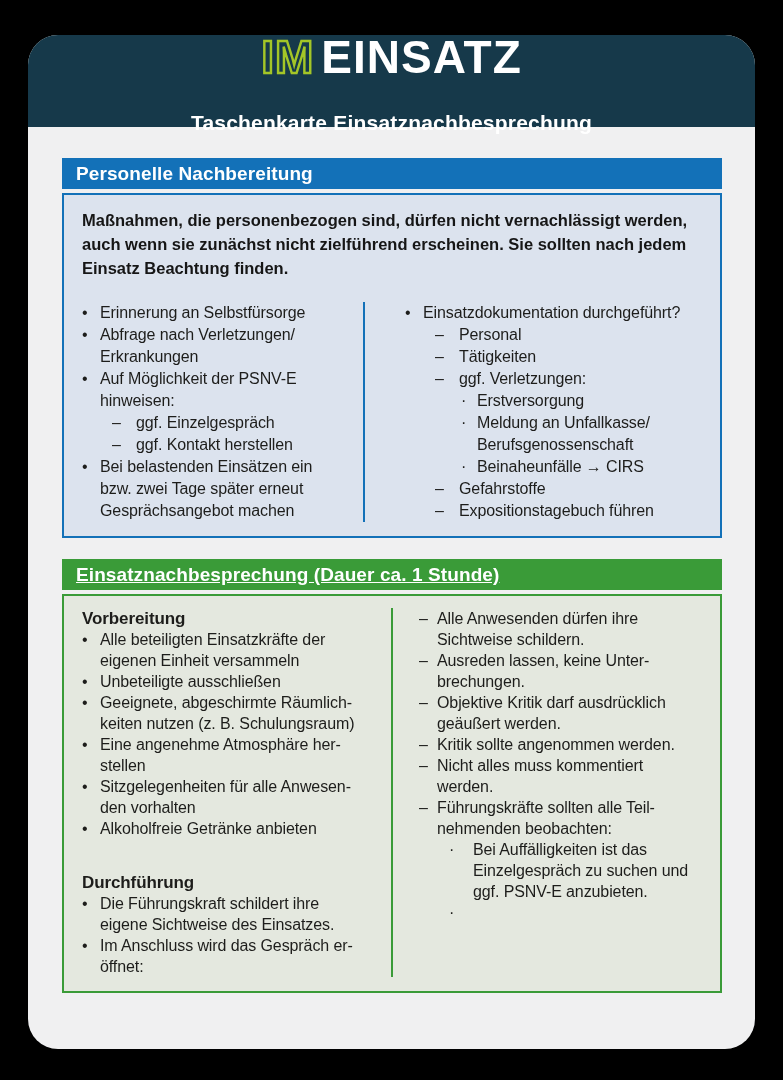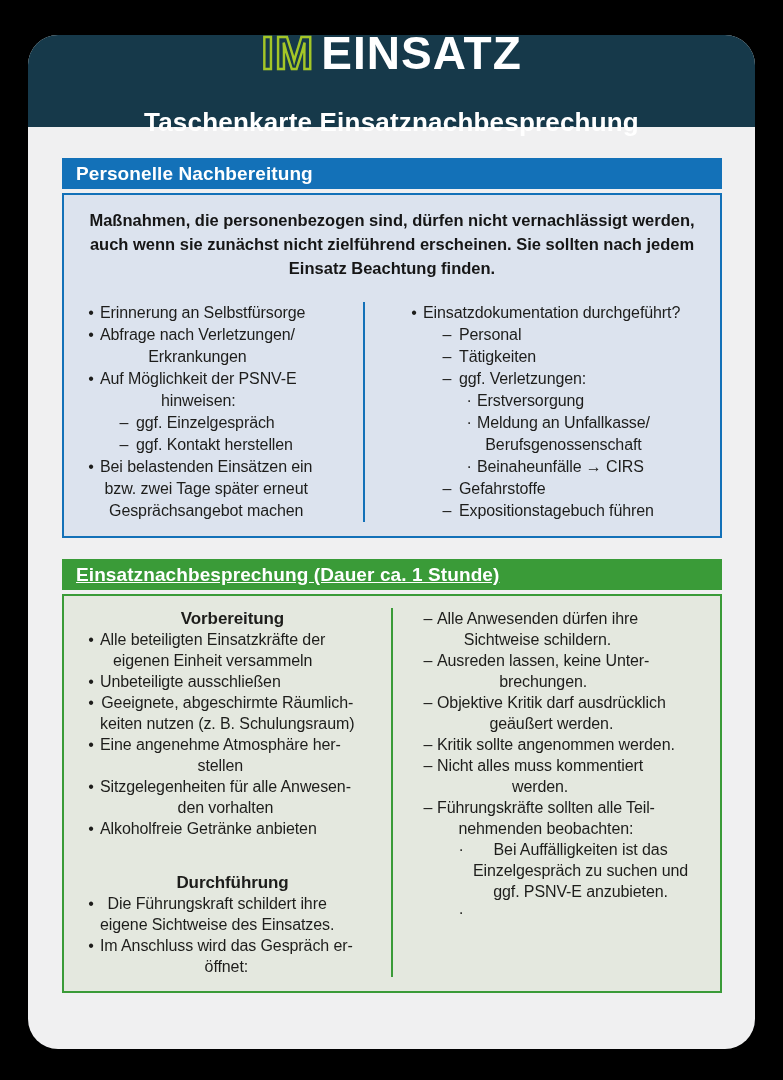--- a/index.html
+++ b/index.html
@@ -39,24 +39,24 @@
   .brand{display:flex;align-items:baseline;gap:7px;line-height:1;}
   .brand-im,.brand-einsatz{
     font-size:46px;font-weight:700;letter-spacing:1px;
   }
   .brand-im{color:var(--masthead-im-outline);}
   @supports (-webkit-text-stroke:2px #000){
     .brand-im{color:transparent;-webkit-text-stroke:2.4px var(--masthead-im-outline);}
   }
   .brand-einsatz{color:var(--masthead-text);}
   .subtitle{
-    color:var(--masthead-text);font-size:26px;font-weight:700;margin-top:3px;
+    color:var(--masthead-text);font-size:21px;font-weight:700;margin-top:3px;
     letter-spacing:.2px;
   }
-  .content{padding:31px 33px 0 34px;text-align:center;}
+  .content{padding:31px 33px 0 34px;}
   .panel-green-wrap{margin-top:21px;}
   .bar{
     height:31px;display:flex;align-items:center;padding-left:14px;
     color:#ffffff;font-size:19px;font-weight:700;letter-spacing:.1px;
   }
   .bar-blue{background:var(--blue-accent);}
   .bar-green{background:var(--green-accent);text-decoration:underline;}
   .panel-body{margin-top:4px;border:2px solid;}
   .body-blue{
     background:var(--blue-panel-background);border-color:var(--blue-accent);

